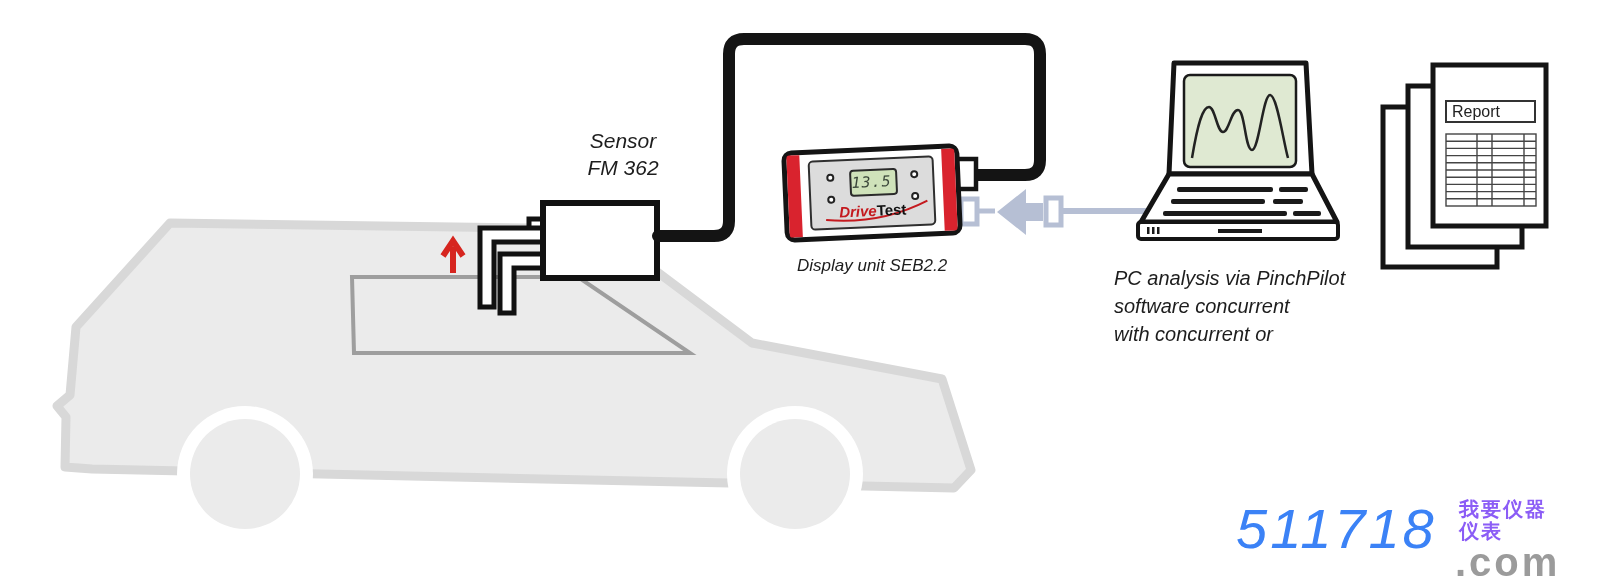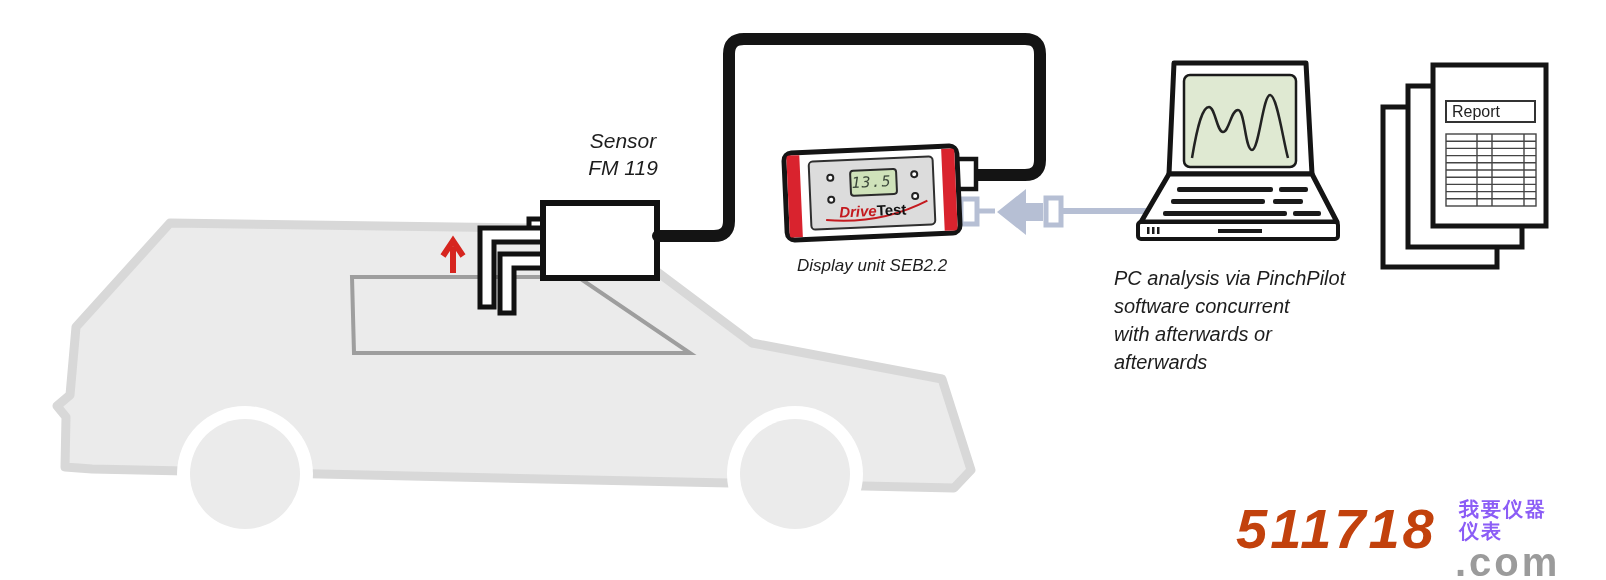--- a/index.html
+++ b/index.html
@@ -40,21 +40,21 @@
   .btn.b1{left:16px;top:12px;}.btn.b2{left:16px;top:34px;}
   .btn.b3{left:100px;top:12px;}.btn.b4{left:100px;top:34px;}
   .logo-row{position:absolute;left:0;right:0;top:42px;text-align:center;z-index:2;
     font-size:15px;font-weight:700;letter-spacing:0px;line-height:18px;}
   .logo-row .drive{color:#C41A1F;font-style:italic;}
   .logo-row .test{color:#111;}
   .swoosh{position:absolute;left:10px;top:40px;z-index:1;}
 
   
   .wm-number{position:absolute;left:1236px;top:501px;z-index:3;
-    font-size:56px;line-height:1;font-weight:700;font-style:italic;color:#c2410c;letter-spacing:3px;}
+    font-size:56px;line-height:1;font-weight:400;font-style:italic;color:#3b82f6;letter-spacing:3px;}
   .wm-cn{position:absolute;left:1459px;top:498px;z-index:3;
     font-size:20px;line-height:1.1;font-weight:700;color:#8b5cf6;letter-spacing:2px;}
   .wm-com{position:absolute;left:1455px;top:542px;z-index:3;
     font-size:40px;line-height:1;font-weight:700;color:#9B9B9B;letter-spacing:3px;}
 
   .report-text{font-family:"Liberation Sans",sans-serif;font-size:16px;fill:#222;}
 </style>
 </head>
 <body>
 
@@ -137,21 +137,21 @@
         <line x1="1446" y1="177.2" x2="1536" y2="177.2"></line>
         <line x1="1446" y1="184.4" x2="1536" y2="184.4"></line>
         <line x1="1446" y1="191.6" x2="1536" y2="191.6"></line>
         <line x1="1446" y1="198.8" x2="1536" y2="198.8"></line>
       </g>
     </g>
   </svg>
 
   <div class="label sensor-label">
     <span>Sensor</span><br>
-    <span>FM 119</span>
+    <span>FM 362</span>
   </div>
 
   <div class="device">
     <div class="band left"></div>
     <div class="band right"></div>
     <div class="panel">
       <div class="btn b1"></div>
       <div class="btn b2"></div>
       <div class="btn b3"></div>
       <div class="btn b4"></div>
@@ -163,22 +163,21 @@
         <span class="drive">Drive</span><span class="test">Test</span>
       </div>
     </div>
   </div>
 
   <div class="label display-label">Display unit SEB2.2</div>
 
   <div class="label pc-label">
     <span>PC analysis via PinchPilot</span>
     <span>software concurrent</span>
-    <span>with afterwards or</span>
-    <span>afterwards</span>
+    <span>with concurrent or</span>
   </div>
 
   <div>
     <div class="wm-number">511718</div>
     <div class="wm-cn">我要仪器仪表</div>
     <div class="wm-com">.com</div>
   </div>
 
 </div>
 

